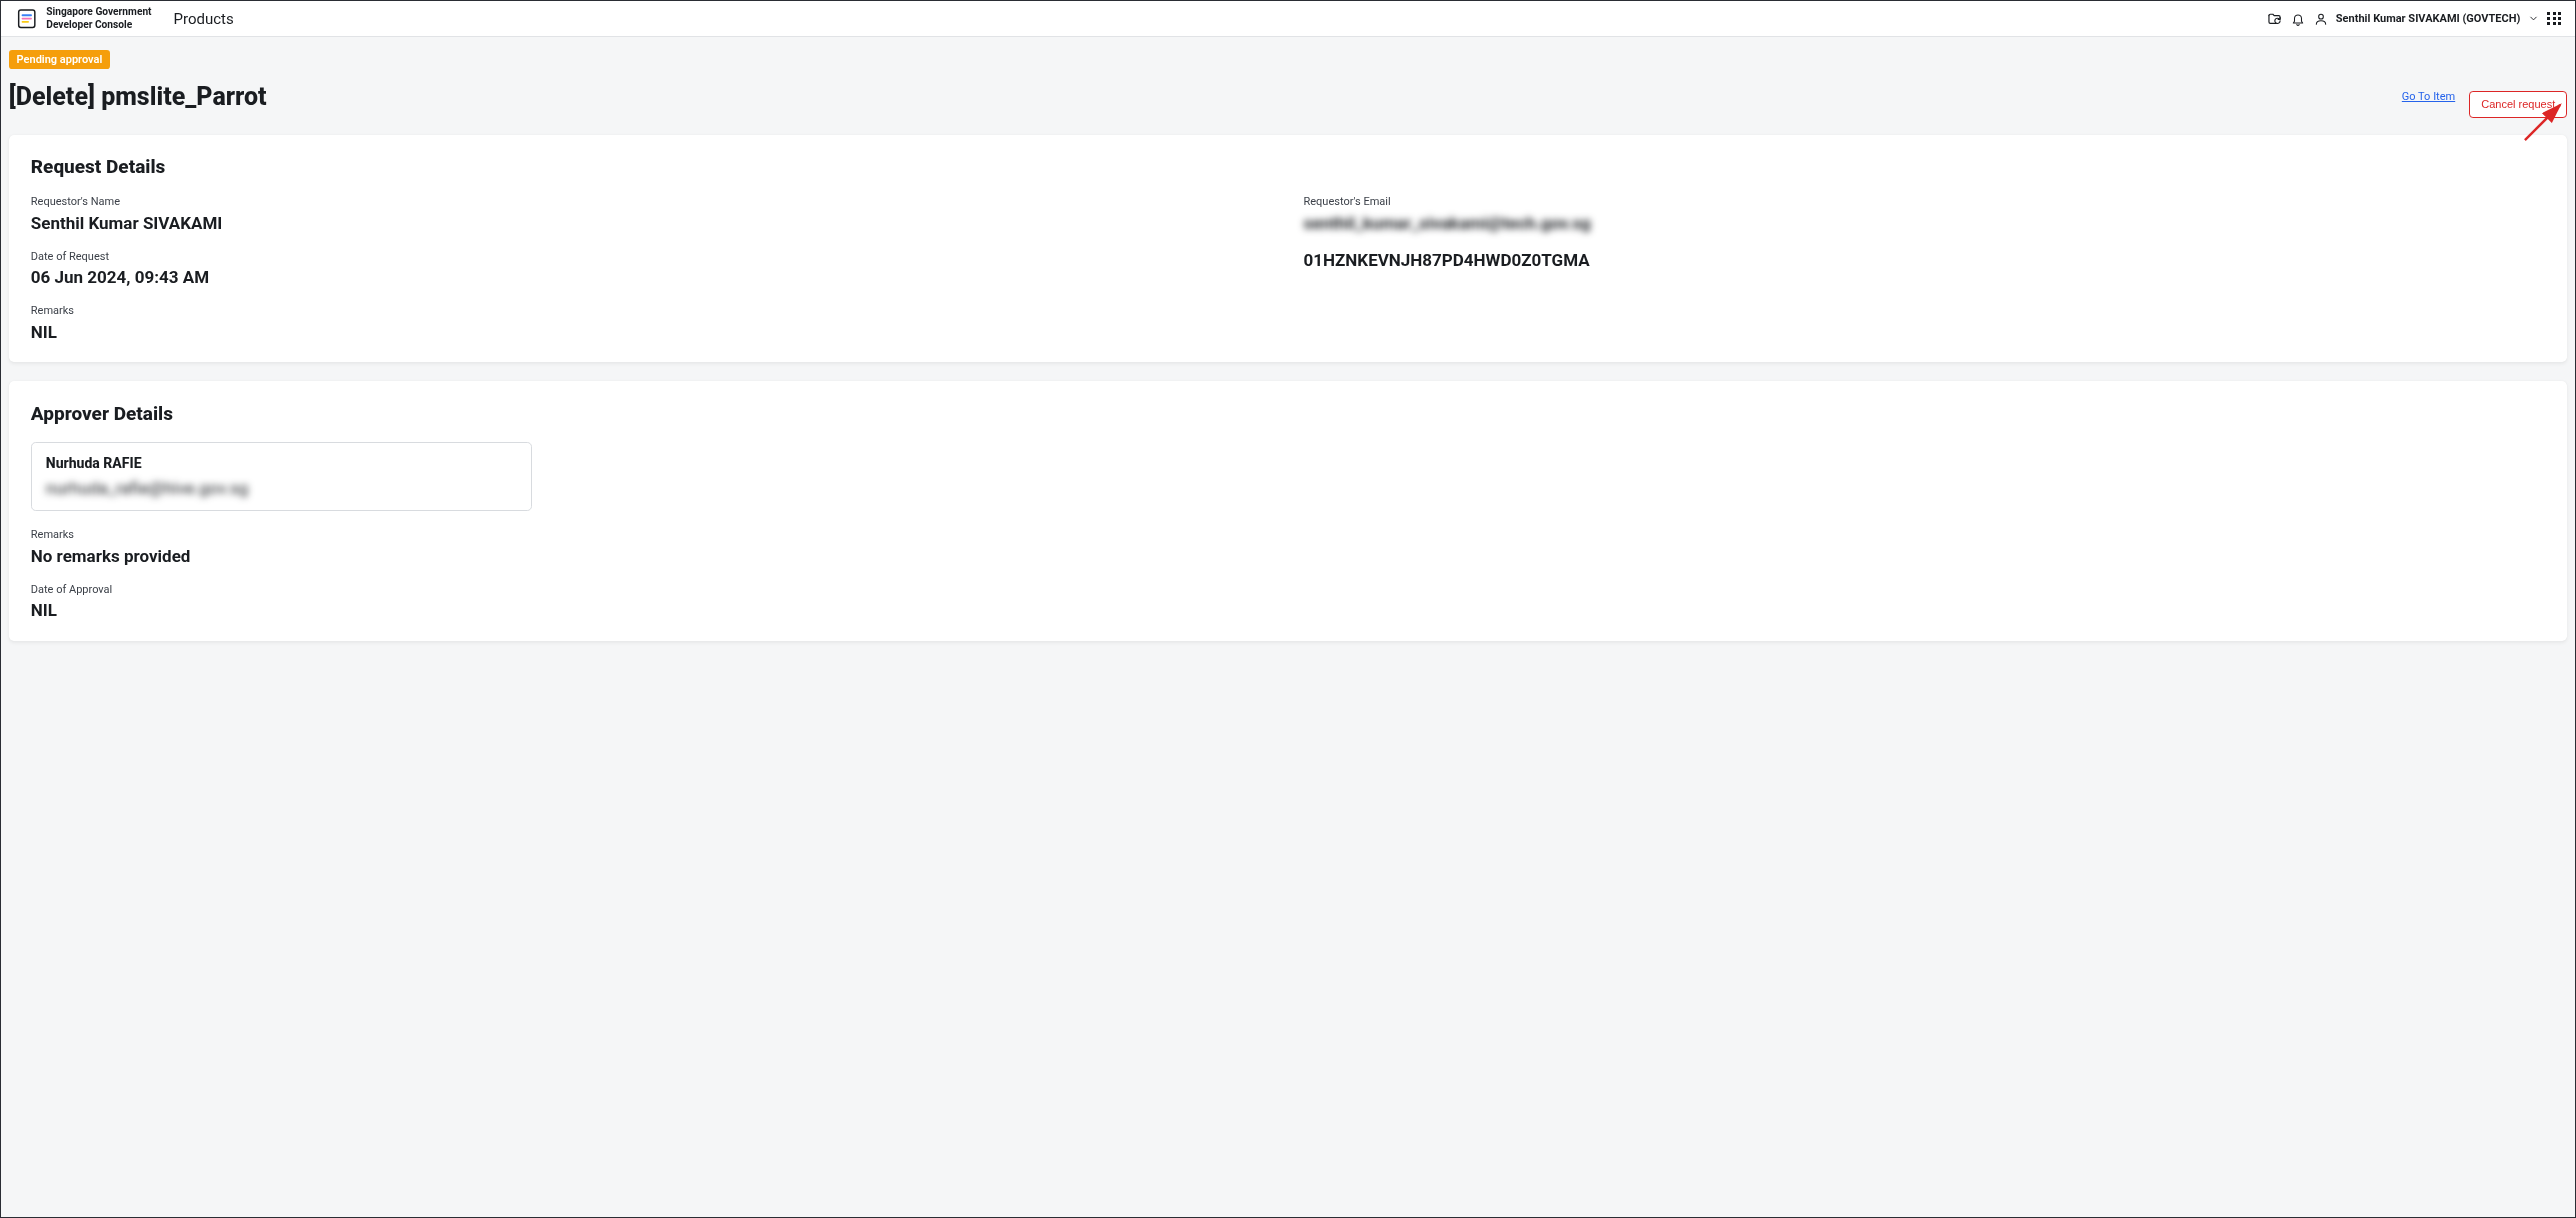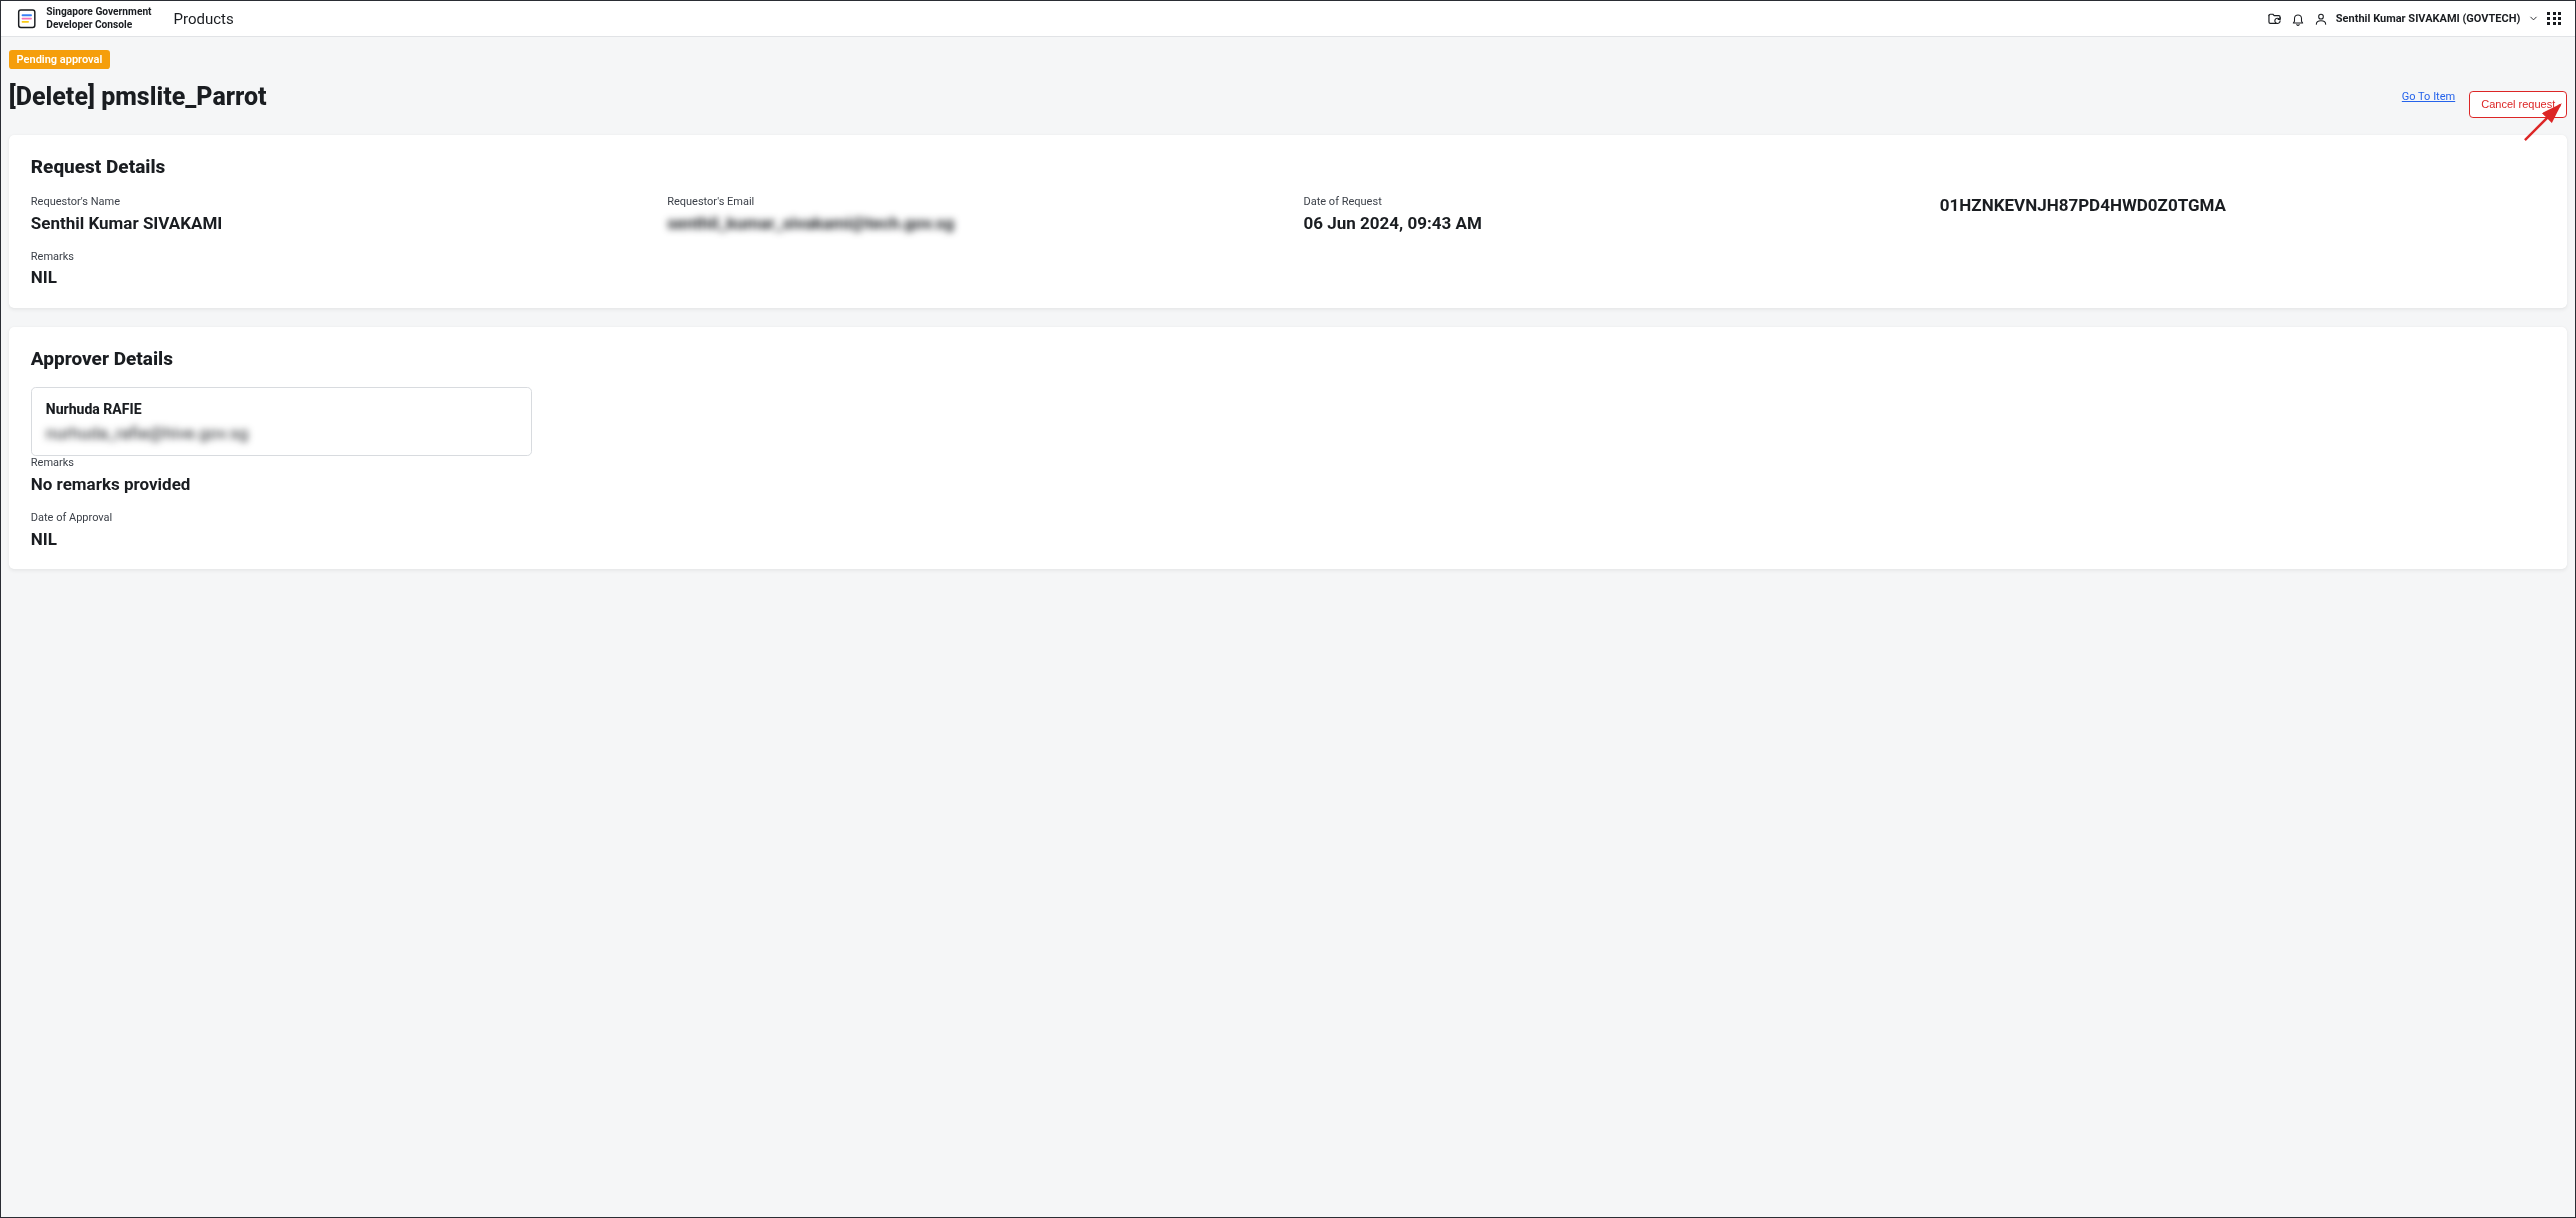--- a/index.html
+++ b/index.html
@@ -152,21 +152,21 @@
       margin-bottom: 19px;
     }
     .card h2 {
       font-size: 19px;
       font-weight: 800;
       color: #1a1d21;
       margin-bottom: 17px;
     }
     .grid2 {
       display: grid;
-      grid-template-columns: 1fr 1fr 1fr 1fr;
+      grid-template-columns: 1fr 1fr;
       column-gap: 31px;
       row-gap: 17px;
     }
     .field-label {
       font-size: 11px;
       color: #3c4149;
       margin-bottom: 4.7px;
     }
     .field-value {
       font-size: 17px;
@@ -175,20 +175,21 @@
     }
     .blurred {
       filter: blur(3.9px);
       user-select: none;
     }
     .approver-box {
       border: 0.8px solid #d8dbdf;
       border-radius: 4.7px;
       padding: 12.5px 14px;
       max-width: 501px;
+      margin-bottom: 17px;
     }
     .approver-name {
       font-size: 14px;
       font-weight: 800;
       color: #1a1d21;
       margin-bottom: 6.3px;
     }
     .stack > div { margin-bottom: 17px; }
     .stack > div:last-child { margin-bottom: 0; }
   </style>

